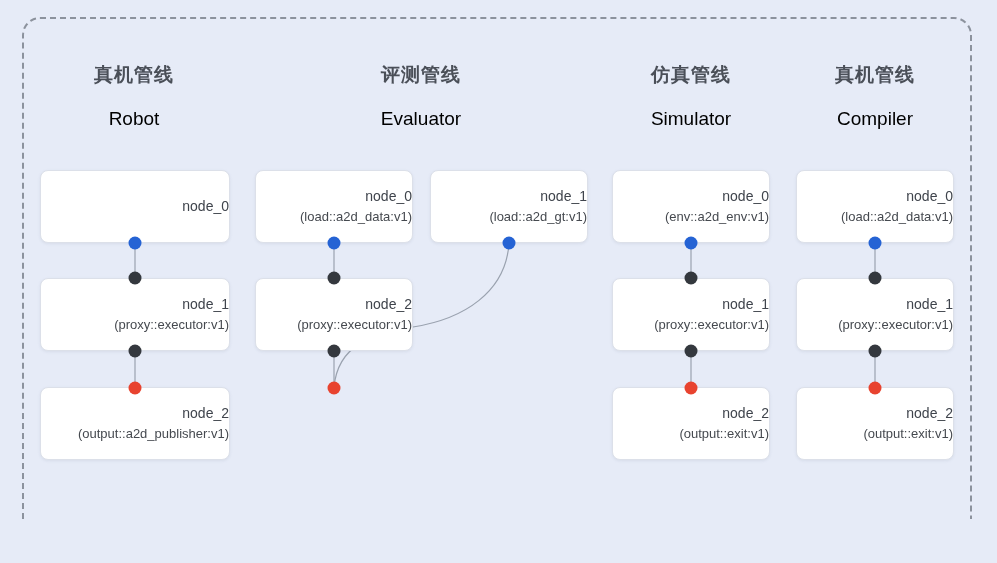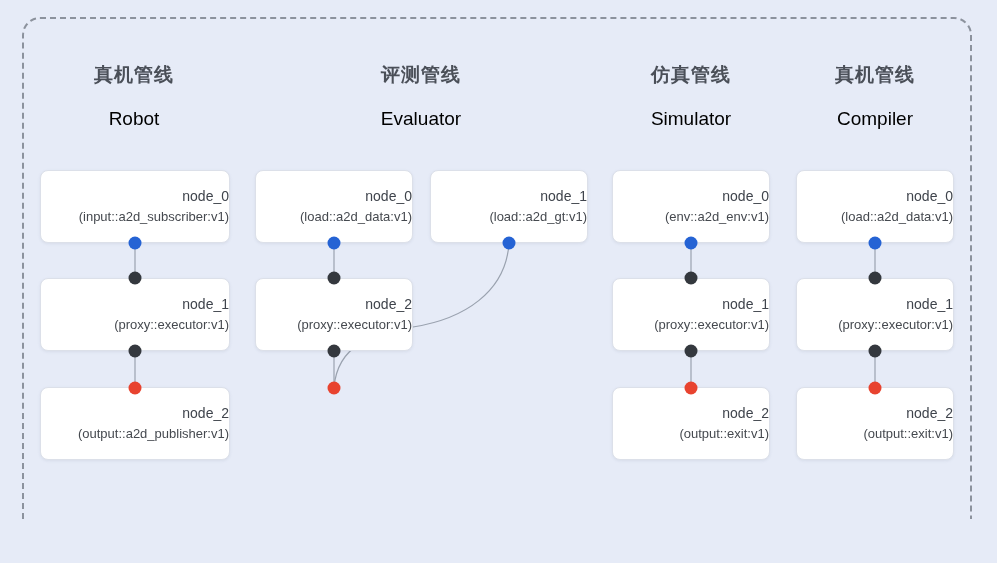--- a/index.html
+++ b/index.html
@@ -120,21 +120,20 @@
   <div class="title-en" style="left:421px">Evaluator</div>
 
   <div class="title-zh" style="left:691px">仿真管线</div>
   <div class="title-en" style="left:691px">Simulator</div>
 
   <div class="title-zh" style="left:875px">真机管线</div>
   <div class="title-en" style="left:875px">Compiler</div>
 
   <div class="node c1 r1">
     <div class="nname">node_0</div>
-    <div class="ntype">(input::a2d_subscriber:v1)</div>
   </div>
   <div class="node c1 r2">
     <div class="nname">node_1</div>
     <div class="ntype">(proxy::executor:v1)</div>
   </div>
   <div class="node c1 r3">
     <div class="nname">node_2</div>
     <div class="ntype">(output::a2d_publisher:v1)</div>
   </div>
 

